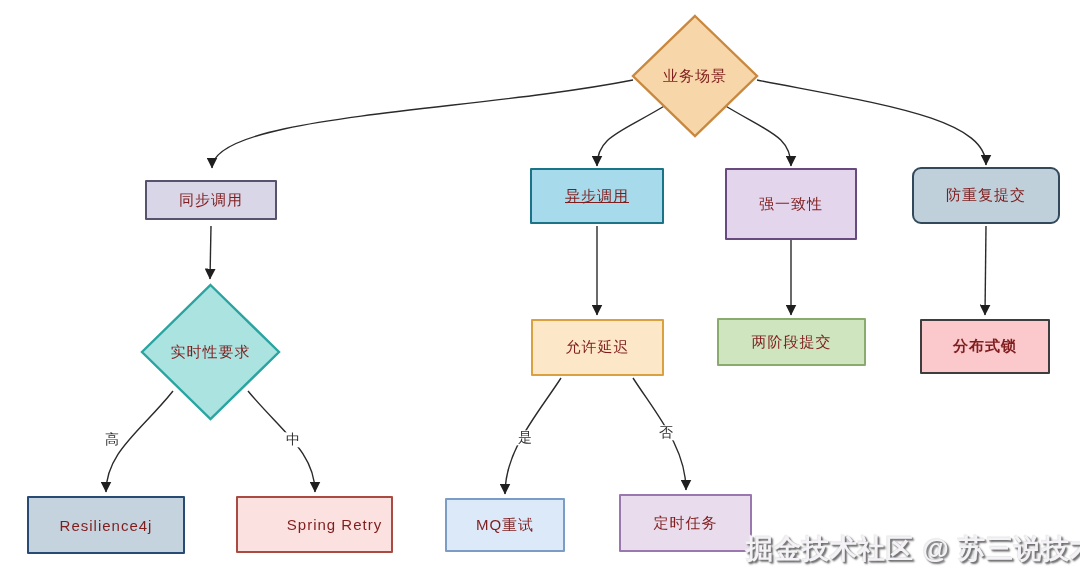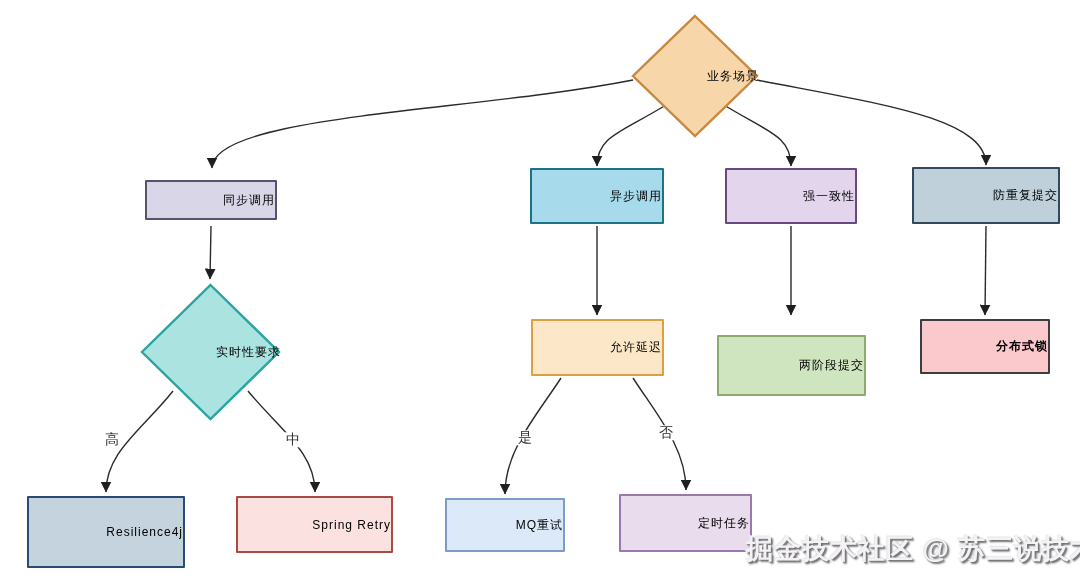--- a/index.html
+++ b/index.html
@@ -22,24 +22,24 @@
   }
   .edge {
     fill: none;
     stroke: #2a2a2a;
     stroke-width: 1.4;
   }
   .node {
     position: absolute;
     display: flex;
     align-items: center;
-    justify-content: flex-end;
+    justify-content: center;
     box-sizing: border-box;
-    color: #000000;
-    font-size: 12px;
+    color: #7f1d1d;
+    font-size: 15px;
     letter-spacing: 1px;
   }
   .node.rect {
     border: 2px solid #555;
     border-radius: 1px;
   }
   .node.diamond {
     border: none;
     background: transparent !important;
   }
@@ -107,48 +107,48 @@
   <div class="node diamond" style="left:631px; top:14px; width:128px; height:124px;">
     <svg viewBox="0 0 128 124" preserveAspectRatio="none">
       <polygon points="64,2 126,62 64,122 2,62" fill="#f7d7a9" stroke="#c9883f"></polygon>
     </svg>
     <span class="nlabel">业务场景</span>
   </div>
 
   <div class="node rect" style="left: 145px; top: 180px; width: 132px; height: 40px; background: rgb(217, 214, 232); border-color: rgb(85, 83, 109);">
     <span class="nlabel">同步调用</span>
   </div>
-  <div class="node rect" style="left: 530px; top: 168px; width: 134px; height: 56px; background: rgb(167, 219, 235); border-color: rgb(27, 115, 135);">
+  <div class="node rect" style="left: 530px; top: 168px; width: 134px; height: 56px; background: rgb(167, 219, 235); border-color: rgb(27, 115, 135); text-decoration: underline;">
     <span class="nlabel">异步调用</span>
   </div>
-  <div class="node rect" style="left: 725px; top: 168px; width: 132px; height: 56px; background: rgb(227, 213, 236); border-color: rgb(104, 74, 126);">
+  <div class="node rect" style="left: 725px; top: 168px; width: 132px; height: 72px; background: rgb(227, 213, 236); border-color: rgb(104, 74, 126);">
     <span class="nlabel">强一致性</span>
   </div>
-  <div class="node rect" style="left: 912px; top: 167px; width: 148px; height: 57px; background: rgb(191, 208, 219); border-color: rgb(50, 73, 92);">
+  <div class="node rect" style="left: 912px; top: 167px; width: 148px; height: 57px; background: rgb(191, 208, 219); border-color: rgb(50, 73, 92); border-radius: 9px;">
     <span class="nlabel">防重复提交</span>
   </div>
 
   <div class="node diamond" style="left:140px; top:283px; width:141px; height:138px;">
     <svg viewBox="0 0 141 138" preserveAspectRatio="none">
       <polygon points="70.5,2 139,69 70.5,136 2,69" fill="#abe3e0" stroke="#2aa4a0"></polygon>
     </svg>
     <span class="nlabel">实时性要求</span>
   </div>
 
   <div class="node rect" style="left: 531px; top: 319px; width: 133px; height: 57px; background: rgb(252, 232, 201); border-color: rgb(219, 161, 62);">
     <span class="nlabel">允许延迟</span>
   </div>
-  <div class="node rect" style="left: 717px; top: 335px; width: 149px; height: 61px; background: rgb(207, 229, 192); border-color: rgb(138, 171, 109);">
+  <div class="node rect" style="left: 717px; top: 318px; width: 149px; height: 48px; background: rgb(207, 229, 192); border-color: rgb(138, 171, 109);">
     <span class="nlabel">两阶段提交</span>
   </div>
   <div class="node rect" style="left: 920px; top: 319px; width: 130px; height: 55px; background: rgb(251, 200, 204); border-color: rgb(61, 61, 61); font-weight: bold;">
     <span class="nlabel">分布式锁</span>
   </div>
 
-  <div class="node rect" style="left: 27px; top: 496px; width: 158px; height: 72px; background: rgb(196, 211, 222); border-color: rgb(39, 75, 114);">
+  <div class="node rect" style="left: 27px; top: 496px; width: 158px; height: 58px; background: rgb(196, 211, 222); border-color: rgb(39, 75, 114);">
     <span class="nlabel">Resilience4j</span>
   </div>
   <div class="node rect" style="left: 236px; top: 496px; width: 157px; height: 57px; background: rgb(251, 226, 224); border-color: rgb(169, 75, 65); padding-left: 40px;">
     <span class="nlabel">Spring Retry</span>
   </div>
   <div class="node rect" style="left: 445px; top: 498px; width: 120px; height: 54px; background: rgb(219, 233, 248); border-color: rgb(123, 156, 196);">
     <span class="nlabel">MQ重试</span>
   </div>
   <div class="node rect" style="left: 619px; top: 494px; width: 133px; height: 58px; background: rgb(233, 220, 236); border-color: rgb(154, 119, 173);">
     <span class="nlabel">定时任务</span>

